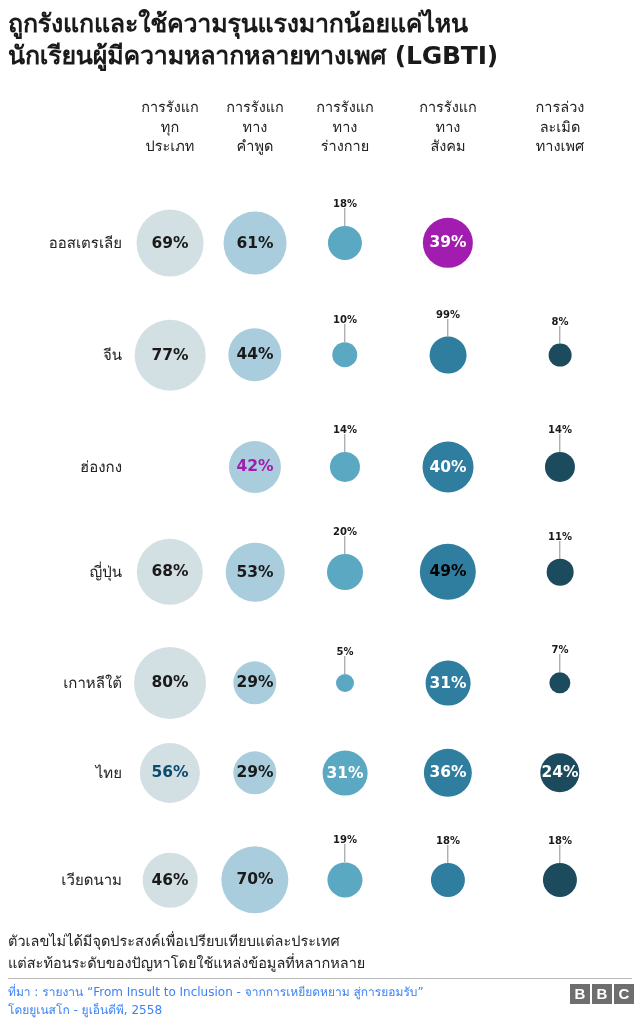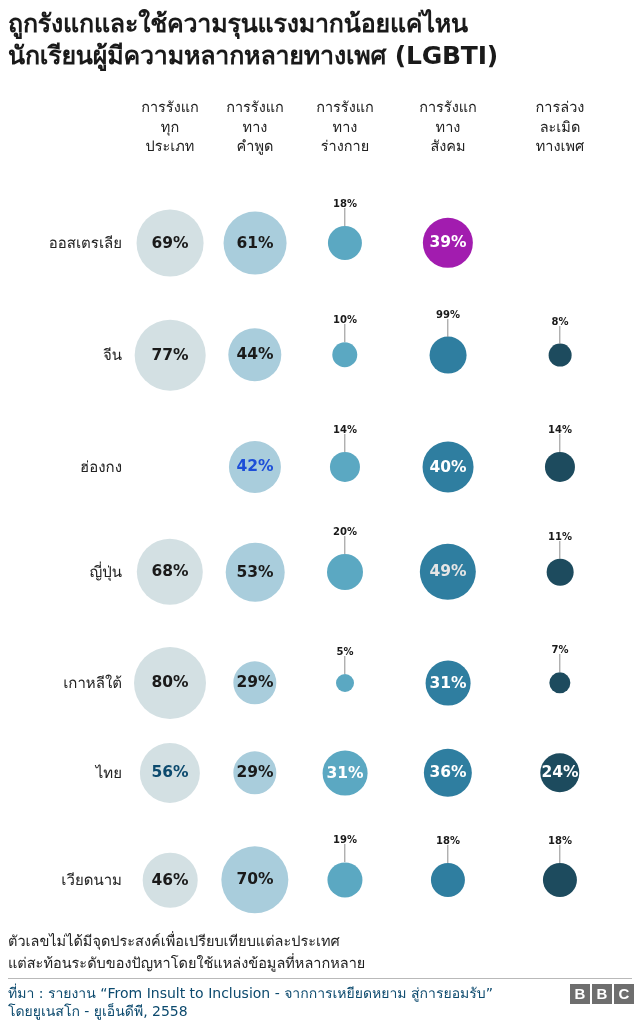--- a/index.html
+++ b/index.html
@@ -70,21 +70,21 @@
   .footnote{
     position:absolute;left:8px;
     font-size:14.5px;line-height:1.45;color:#222;
     white-space:nowrap;
   }
   .divider{
     position:absolute;left:8px;width:624px;height:1px;background:#b9b9b9;
   }
   .source{
     position:absolute;left:8px;
-    font-size:14px;line-height:1.42;color:#0c4a6e;
+    font-size:12px;line-height:1.42;color:#3b82f6;
     white-space:nowrap;
   }
   
   .bbc-logo{
     position:absolute;display:flex;gap:2px;
   }
   .bbc-box{
     width:20px;height:20px;background:#6e6e6e;color:#fff;
     font-size:15px;font-weight:bold;line-height:20px;text-align:center;
     font-family:"Liberation Sans",sans-serif;
@@ -158,42 +158,42 @@
       <div class="bubble" style="left: 345px; top: 355px; width: 25.4558px; height: 25.4558px; background: rgb(91, 168, 194);"></div>
       <div class="stem" style="left: 345px; top: 324.272px; height: 18px;"></div>
       <div class="bubble-label-out" style="left: 345px; top: 325.272px;">10%</div>
       <div class="bubble" style="left: 448px; top: 355px; width: 36.889px; height: 36.889px; background: rgb(47, 126, 160);"></div>
       <div class="stem" style="left: 448px; top: 318.555px; height: 18px;"></div>
       <div class="bubble-label-out" style="left: 448px; top: 319.555px;">99%</div>
       <div class="bubble" style="left: 560px; top: 355px; width: 22.7684px; height: 22.7684px; background: rgb(29, 75, 94);"></div>
       <div class="stem" style="left: 560px; top: 325.616px; height: 18px;"></div>
       <div class="bubble-label-out" style="left: 560px; top: 326.616px;">8%</div>
       <div class="bubble" style="left: 255px; top: 467px; width: 52.169px; height: 52.169px; background: rgb(169, 205, 220);">
-        <span class="bubble-label-in" style="color: #1d4ed8;">42%</span>
+        <span class="bubble-label-in" style="color: #a21caf;">42%</span>
       </div>
       <div class="bubble" style="left: 345px; top: 467px; width: 30.1198px; height: 30.1198px; background: rgb(91, 168, 194);"></div>
       <div class="stem" style="left: 345px; top: 433.94px; height: 18px;"></div>
       <div class="bubble-label-out" style="left: 345px; top: 434.94px;">14%</div>
       <div class="bubble" style="left: 448px; top: 467px; width: 50.9117px; height: 50.9117px; background: rgb(47, 126, 160);">
         <span class="bubble-label-in" style="color: rgb(255, 255, 255);">40%</span>
       </div>
       <div class="bubble" style="left: 560px; top: 467px; width: 30.1198px; height: 30.1198px; background: rgb(29, 75, 94);"></div>
       <div class="stem" style="left: 560px; top: 433.94px; height: 18px;"></div>
       <div class="bubble-label-out" style="left: 560px; top: 434.94px;">14%</div>
       <div class="bubble" style="left: 170px; top: 572px; width: 66.3807px; height: 66.3807px; background: rgb(211, 224, 227);">
         <span class="bubble-label-in" style="color: rgb(26, 26, 26);">68%</span>
       </div>
       <div class="bubble" style="left: 255px; top: 572px; width: 58.6038px; height: 58.6038px; background: rgb(169, 205, 220);">
         <span class="bubble-label-in" style="color: rgb(26, 26, 26);">53%</span>
       </div>
       <div class="bubble" style="left: 345px; top: 572px; width: 36px; height: 36px; background: rgb(91, 168, 194);"></div>
       <div class="stem" style="left: 345px; top: 536px; height: 18px;"></div>
       <div class="bubble-label-out" style="left: 345px; top: 537px;">20%</div>
       <div class="bubble" style="left: 448px; top: 572px; width: 56.3489px; height: 56.3489px; background: rgb(47, 126, 160);">
-        <span class="bubble-label-in" style="color: #e5e5e5;">49%</span>
+        <span class="bubble-label-in" style="color: #000000;">49%</span>
       </div>
       <div class="bubble" style="left: 560px; top: 572px; width: 26.6983px; height: 26.6983px; background: rgb(29, 75, 94);"></div>
       <div class="stem" style="left: 560px; top: 540.651px; height: 18px;"></div>
       <div class="bubble-label-out" style="left: 560px; top: 541.651px;">11%</div>
       <div class="bubble" style="left: 170px; top: 683px; width: 72px; height: 72px; background: rgb(211, 224, 227);">
         <span class="bubble-label-in" style="color: rgb(26, 26, 26);">80%</span>
       </div>
       <div class="bubble" style="left: 255px; top: 683px; width: 43.3497px; height: 43.3497px; background: rgb(169, 205, 220);">
         <span class="bubble-label-in" style="color: rgb(26, 26, 26);">29%</span>
       </div>

